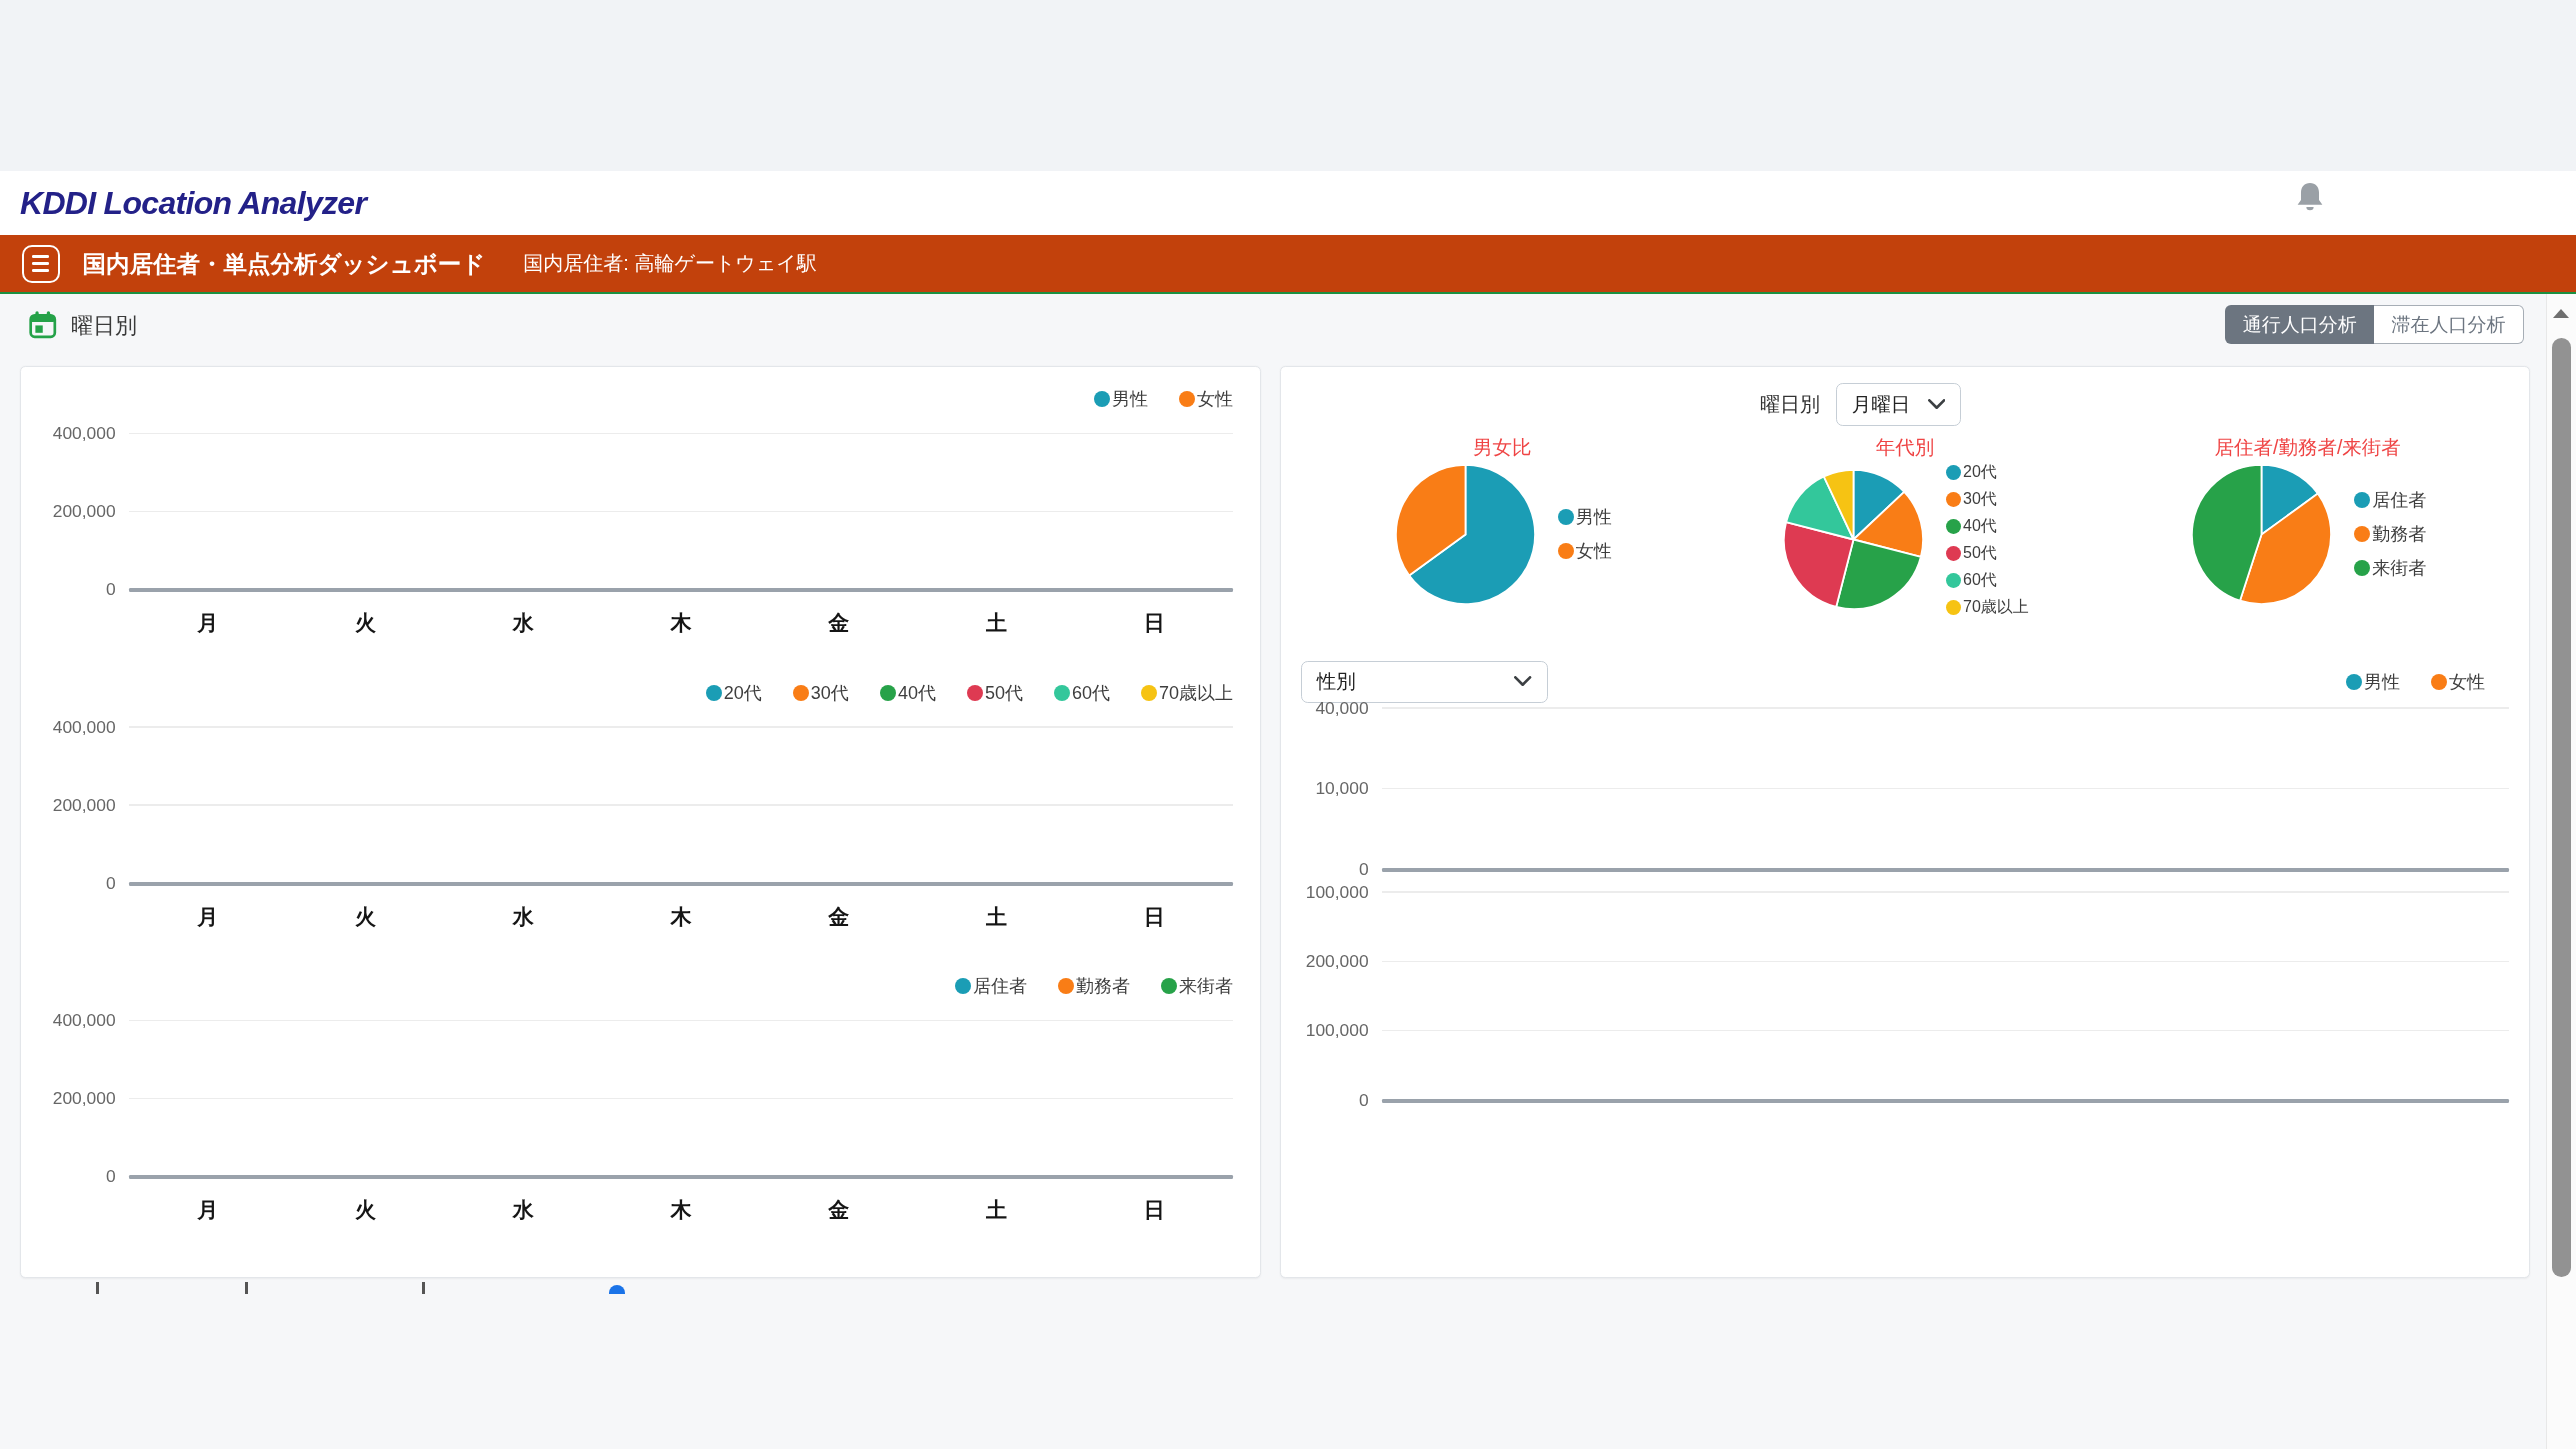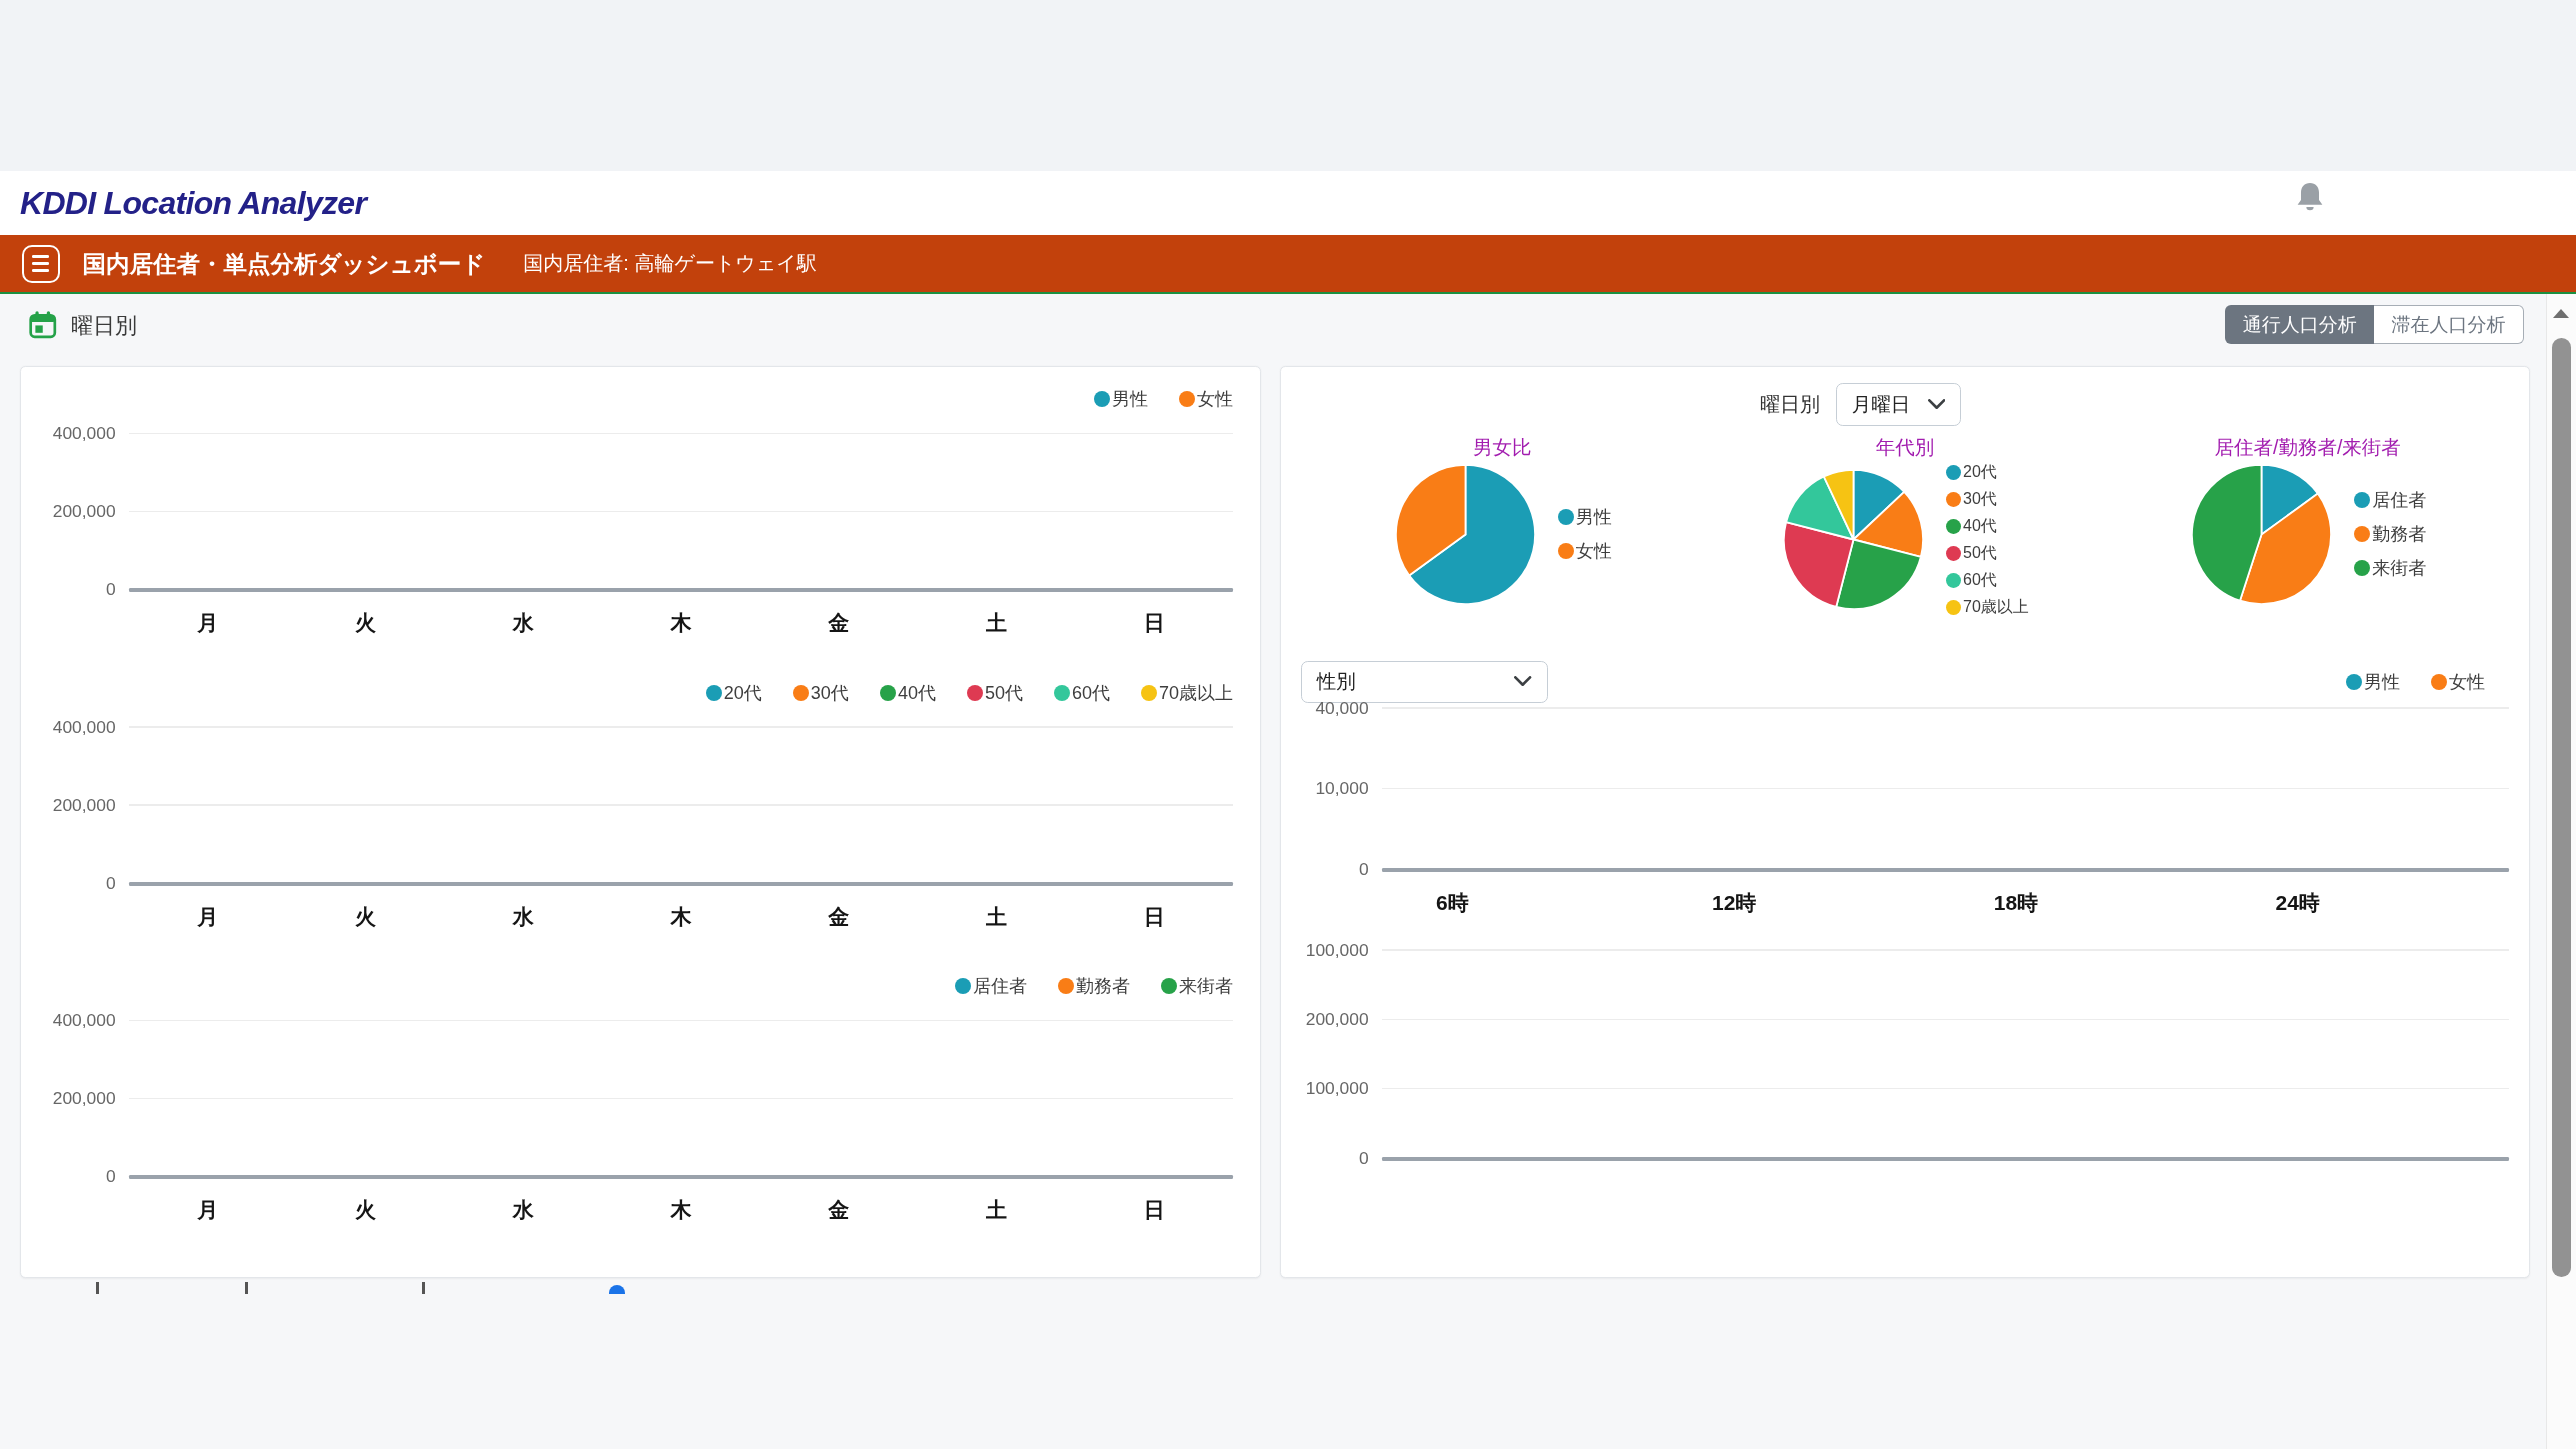--- a/index.html
+++ b/index.html
@@ -57,21 +57,21 @@
   .xlab{position:absolute;top:19px;transform:translateX(-50%);font-size:21px;font-weight:bold;color:#151515;white-space:nowrap;}
   .chart-block{margin-bottom:27px;}
   .headroom{height:17.4px;}
 
   
   .weekday-row{display:flex;align-items:center;gap:16px;height:48px;margin:4px 0 4px 38%;}
   .weekday-row .lbl{font-size:20px;color:#333;}
   .select{display:flex;align-items:center;justify-content:space-between;gap:17.4px;background:#fff;border:1.3px solid #c6ced6;border-radius:6.7px;padding:6.7px 14.8px;font-size:19.5px;color:#222;cursor:pointer;}
   .pies-row{display:flex;height:221px;margin-top:2.7px;}
   .pie-col{flex:1;display:flex;flex-direction:column;align-items:center;}
-  .pie-title{font-size:19.5px;color:#a21caf;height:29.5px;display:flex;align-items:center;}
+  .pie-title{font-size:19.5px;color:#ef4444;height:29.5px;display:flex;align-items:center;}
   .pie-wrap{display:flex;align-items:center;}
   .pie svg{width:145px;height:145px;display:block;}
   .pie-col.mid .legend.v{gap:6px;}
   .pie-col.mid .lg-item .txt{font-size:16px;}
   .pie-col.mid .lg-item .dot{width:14.8px;height:14.8px;}
   .gender-row{display:flex;align-items:center;justify-content:space-between;height:54px;margin-top:1.3px;}
   .gender-row .select{width:215px;}
   .gender-row .legend.h{margin-right:24px;}
   .weekly-margin{margin-top:23px;}
 
@@ -603,26 +603,20 @@
             </div>
             <div class="bar" style="left: 93.75%; width: 20px;">
               <div class="seg" style="height: 5%; background: rgb(27, 157, 181);"></div>
               <div class="seg" style="height: 3%; background: rgb(249, 125, 22);"></div>
             </div>
             <div class="bar" style="left: 97.9167%; width: 20px;">
               <div class="seg" style="height: 6%; background: rgb(27, 157, 181);"></div>
               <div class="seg" style="height: 4.5%; background: rgb(249, 125, 22);"></div>
             </div>
           </div>
-        <div class="xlabels">
-            <span class="xlab" style="left: 6.25%;">6時</span>
-            <span class="xlab" style="left: 31.25%;">12時</span>
-            <span class="xlab" style="left: 56.25%;">18時</span>
-            <span class="xlab" style="left: 81.25%;">24時</span>
-          </div>
       </div>
     </div>
 
     <div class="barchart hW weekly-margin">
       <div class="ygut">
           <div class="ylab" style="bottom: calc(0% - 10px);">0</div>
           <div class="ylab" style="bottom: calc(33.3333% - 10px);">100,000</div>
           <div class="ylab" style="bottom: calc(66.6667% - 10px);">200,000</div>
           <div class="ylab" style="bottom: calc(100% - 10px);">100,000</div>
         </div>

